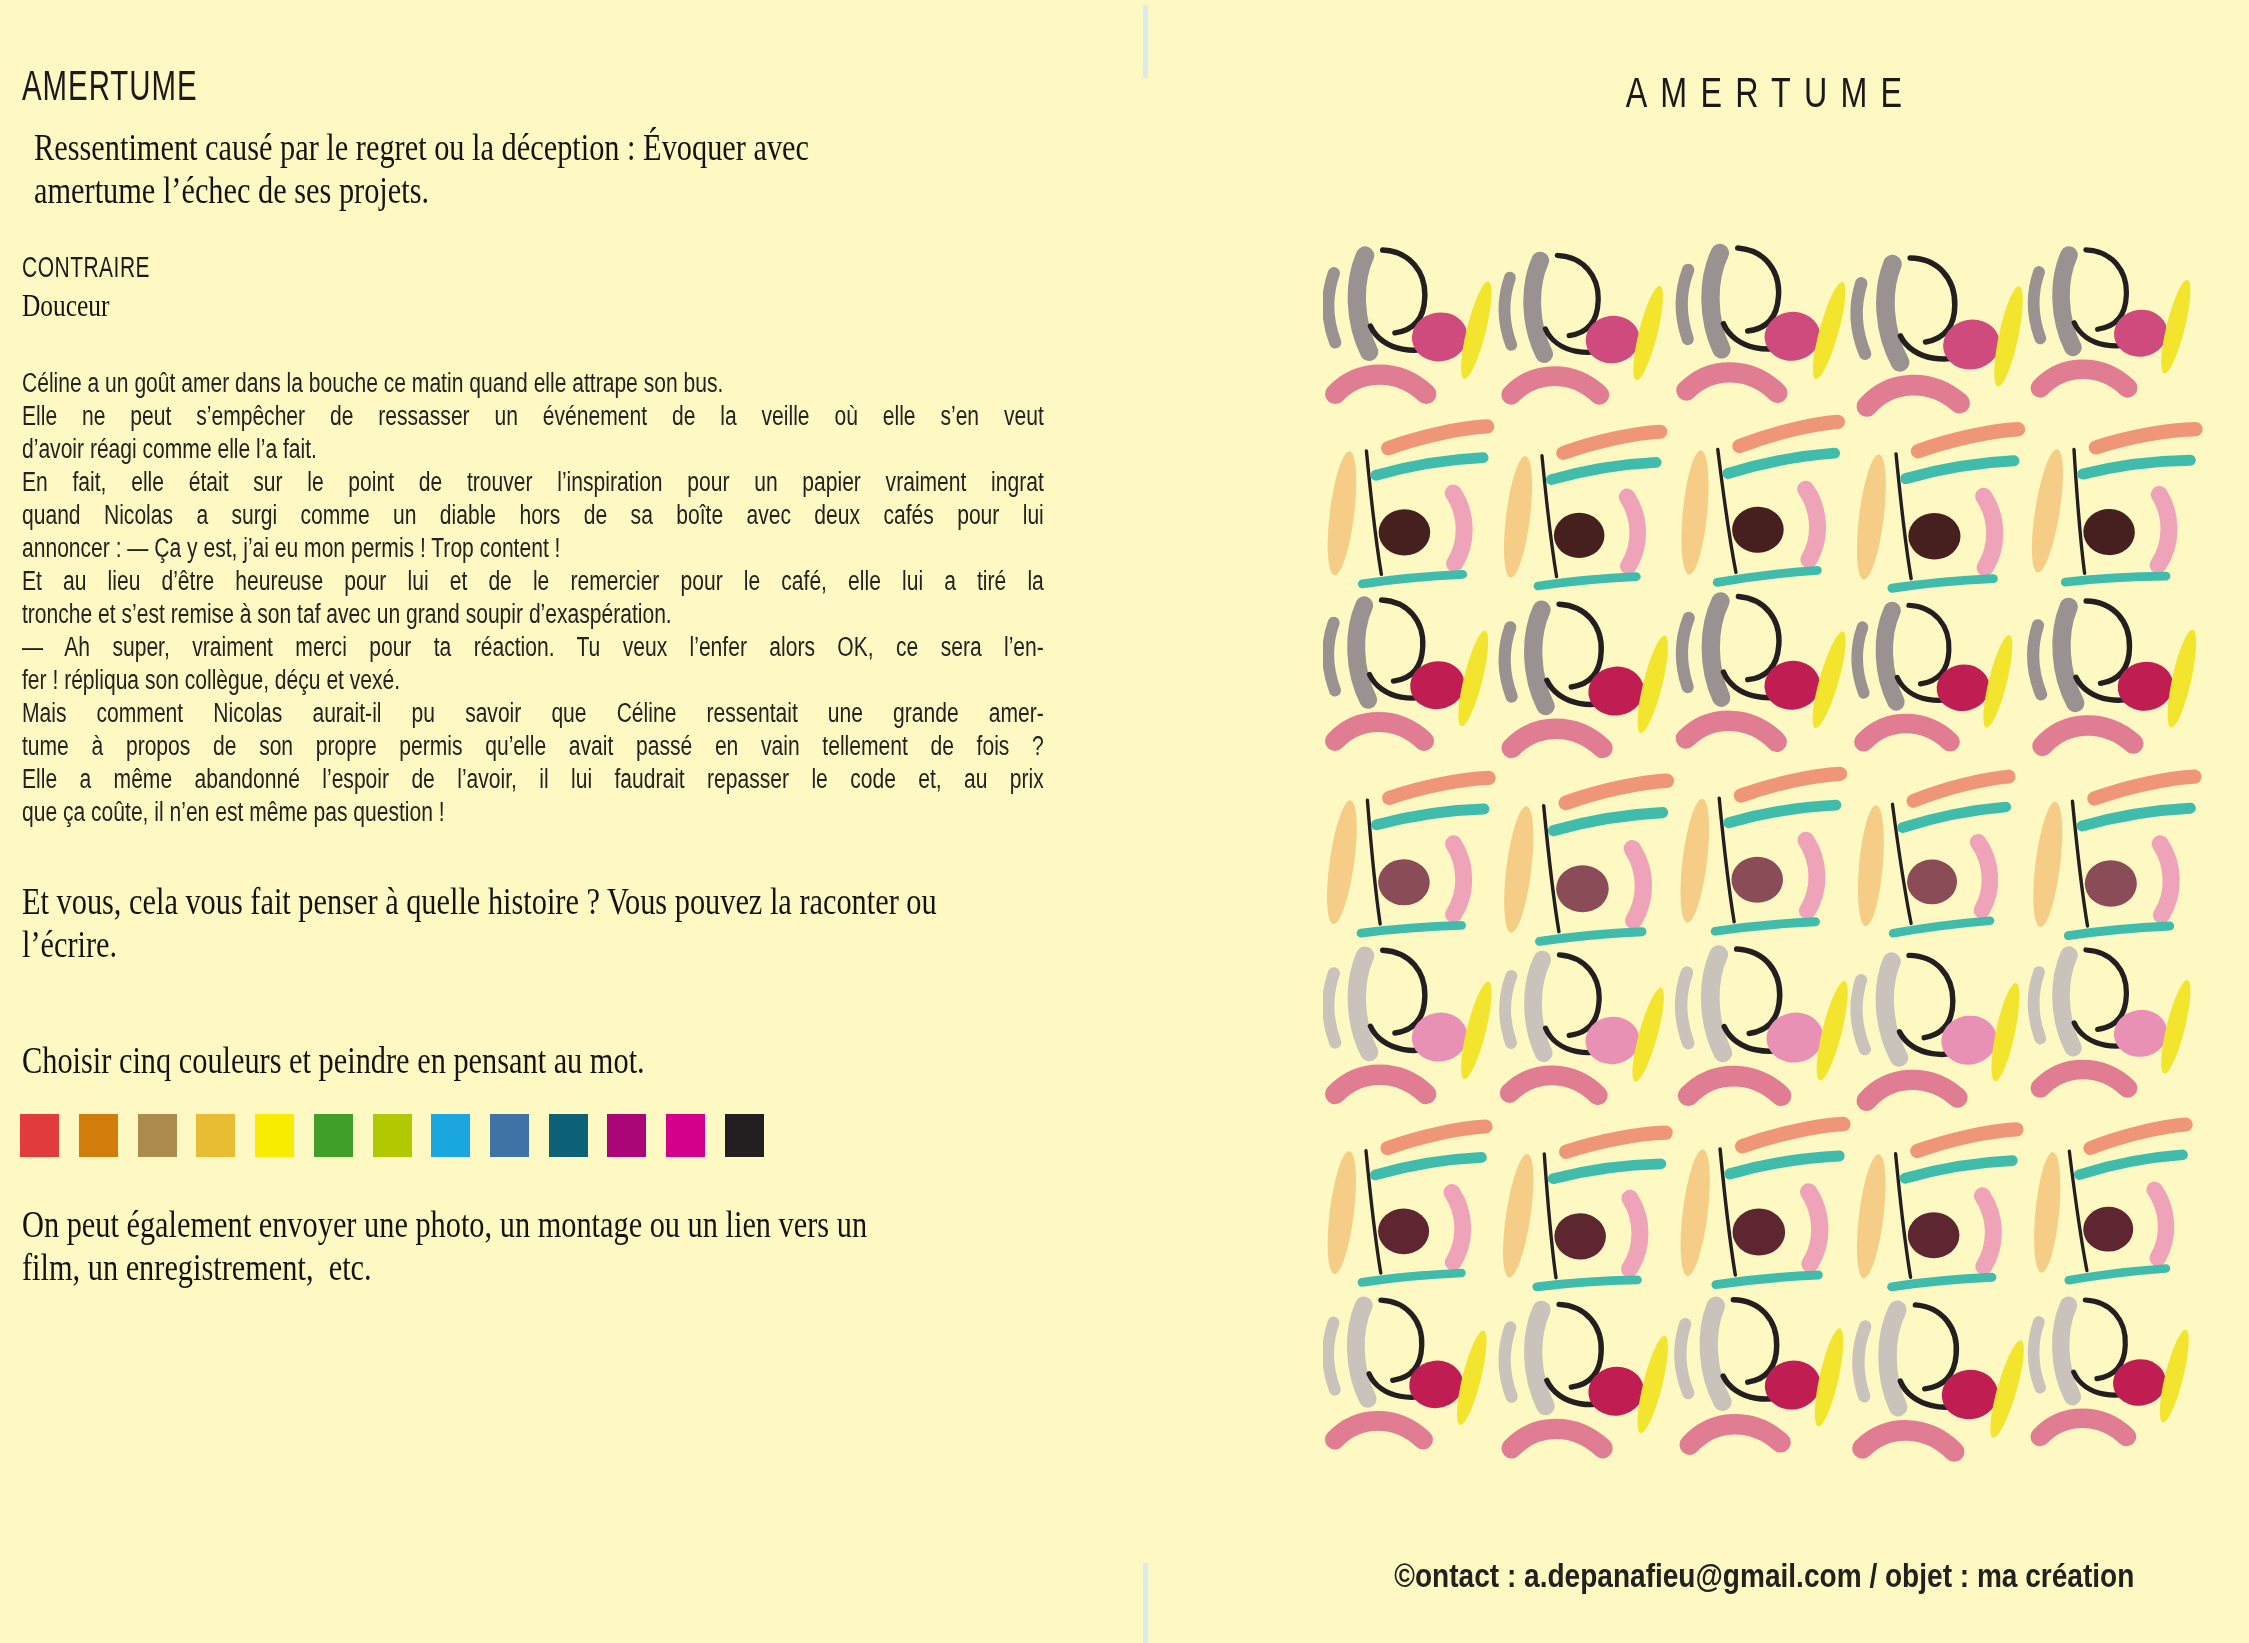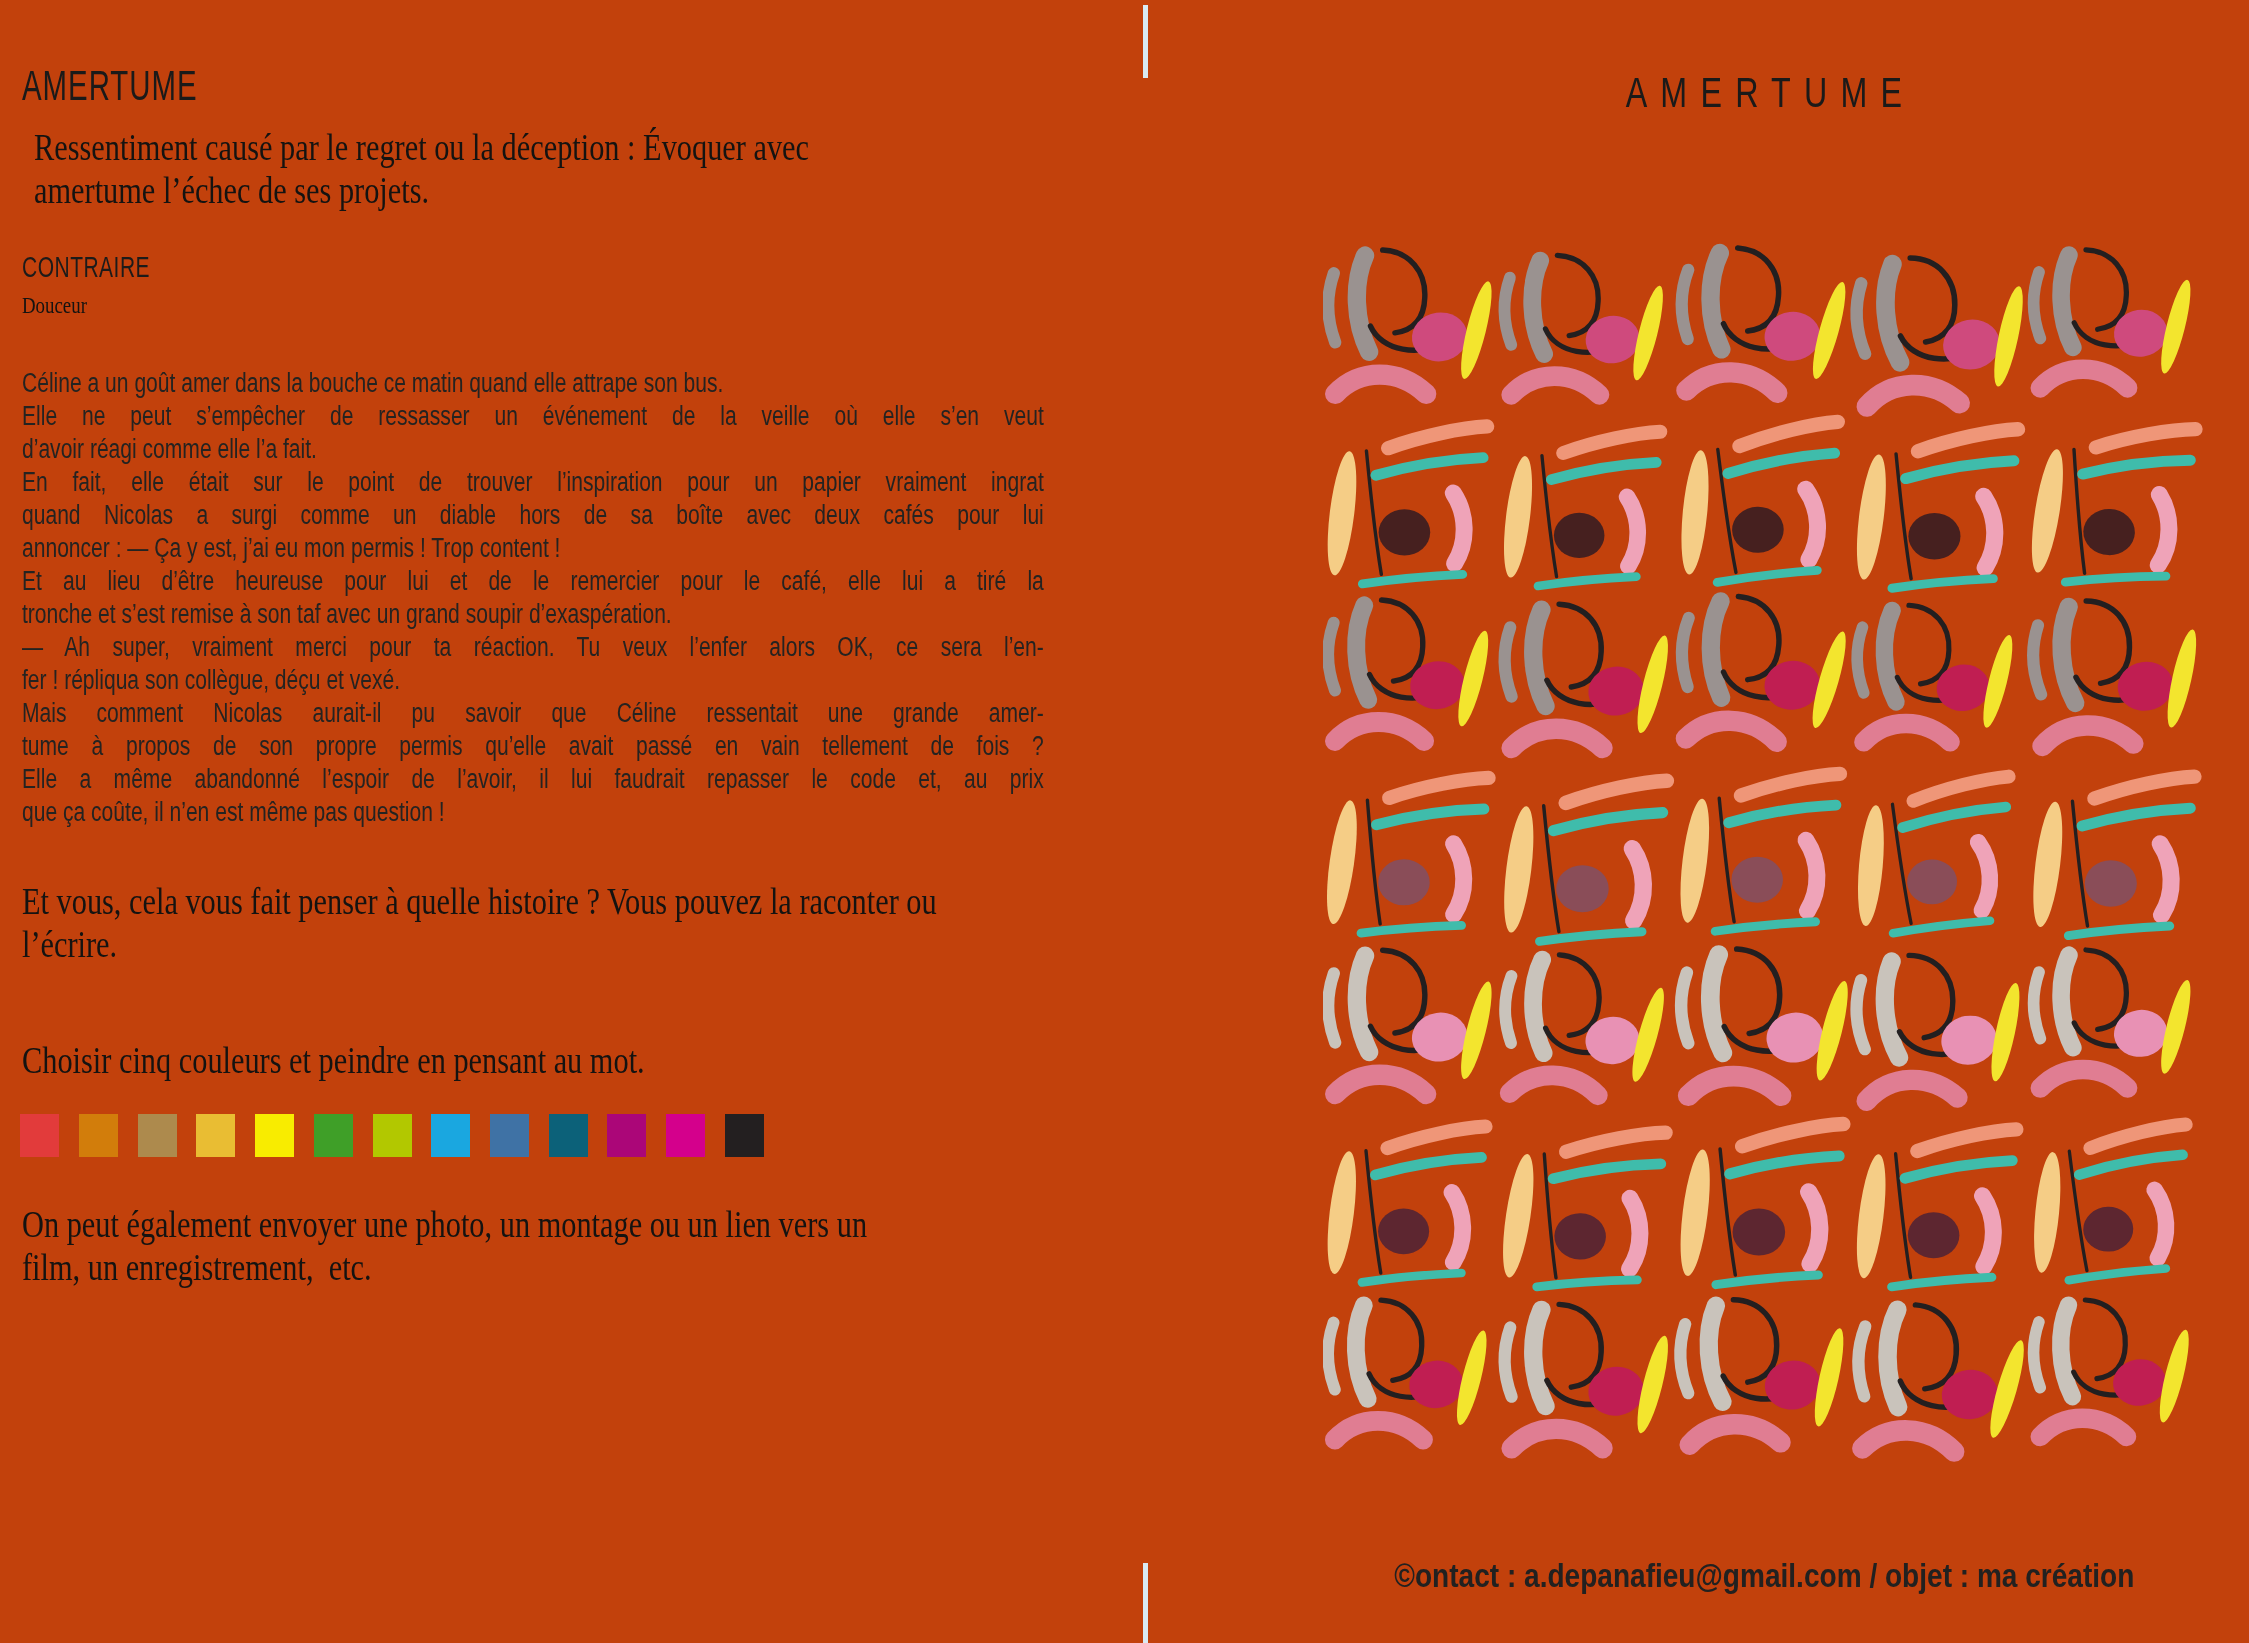--- a/index.html
+++ b/index.html
@@ -1,34 +1,34 @@
 <!DOCTYPE html>
 <html style="--c-ink: #231f20; --c-gray: #9a9290; --c-graylight: #c9c3bb; --c-pinkblob: #cf4a7d; --c-crimson: #c01e52; --c-pinklightblob: #e891b4; --c-pinklight: #efa3b8; --c-rose: #e07d92; --c-yellow: #f3e52e; --c-paleorange: #f5cd86; --c-salmon: #ef9678; --c-teal: #3fbcab; --c-maroon: #8a4d58; --c-darkbrown: #46201f; --c-darkmaroon: #5d2630;font-size:11px"><head>
 <meta charset="utf-8">
 <style>
   html,body{margin:0;padding:0;background:#ffffff;}
   body{width:2250px;height:1644px;position:relative;overflow:hidden;
        font-family:"Liberation Sans",sans-serif;color:#1c1b1a;}
-  .spread{position:absolute;inset:0;background:#c2410c;}
+  .spread{position:absolute;inset:0;background:#fef9c3;}
 
   
   .cx70{transform:scaleX(.70);transform-origin:0 0;display:inline-block;white-space:nowrap;}
   .cx78{transform:scaleX(.78);transform-origin:0 0;}
   .cx82{transform:scaleX(.82);transform-origin:0 0;}
   .cx85c{transform:scaleX(.85);transform-origin:50% 0;display:inline-block;white-space:nowrap;}
   .cx75c{transform:scaleX(.75);transform-origin:50% 0;display:inline-block;white-space:nowrap;}
 
   .abs{position:absolute;}
 
   
   .lt-title{left:22.4px;top:65px;font-size:42px;line-height:1;font-weight:500;letter-spacing:1.4px;color:#1b1a19;}
   .serifblock{font-family:"Liberation Serif",serif;color:#141311;}
   .def{left:34px;top:126px;width:1245px;font-size:37px;line-height:43px;font-family:Liberation Serif, serif;}
   .contraire{left:22.4px;top:252px;font-size:30px;line-height:1;font-weight:500;letter-spacing:0.7px;}
-  .douceur{left:22.4px;top:288px;font-size:23px;line-height:35px;width:1245px;}
+  .douceur{left:22.4px;top:288px;font-size:31px;line-height:35px;width:1245px;}
 
   .story{left:22.4px;top:367px;width:1310px;font-size:27px;line-height:33px;color:#242321;}
   .story .ln{white-space:pre-wrap;}
   .story .jl{white-space:normal;text-align:justify;text-align-last:justify;}
 
   .invite{left:22.4px;top:880px;width:1245px;font-size:37px;line-height:43px;}
   .choose{left:22.4px;top:1040px;width:1245px;font-size:37px;line-height:41px;}
 
   .swatches{left:20.4px;top:1114px;width:774px;height:43px;display:flex;gap:19.7px;}
   .sw{width:39px;height:43px;flex:0 0 auto;}

